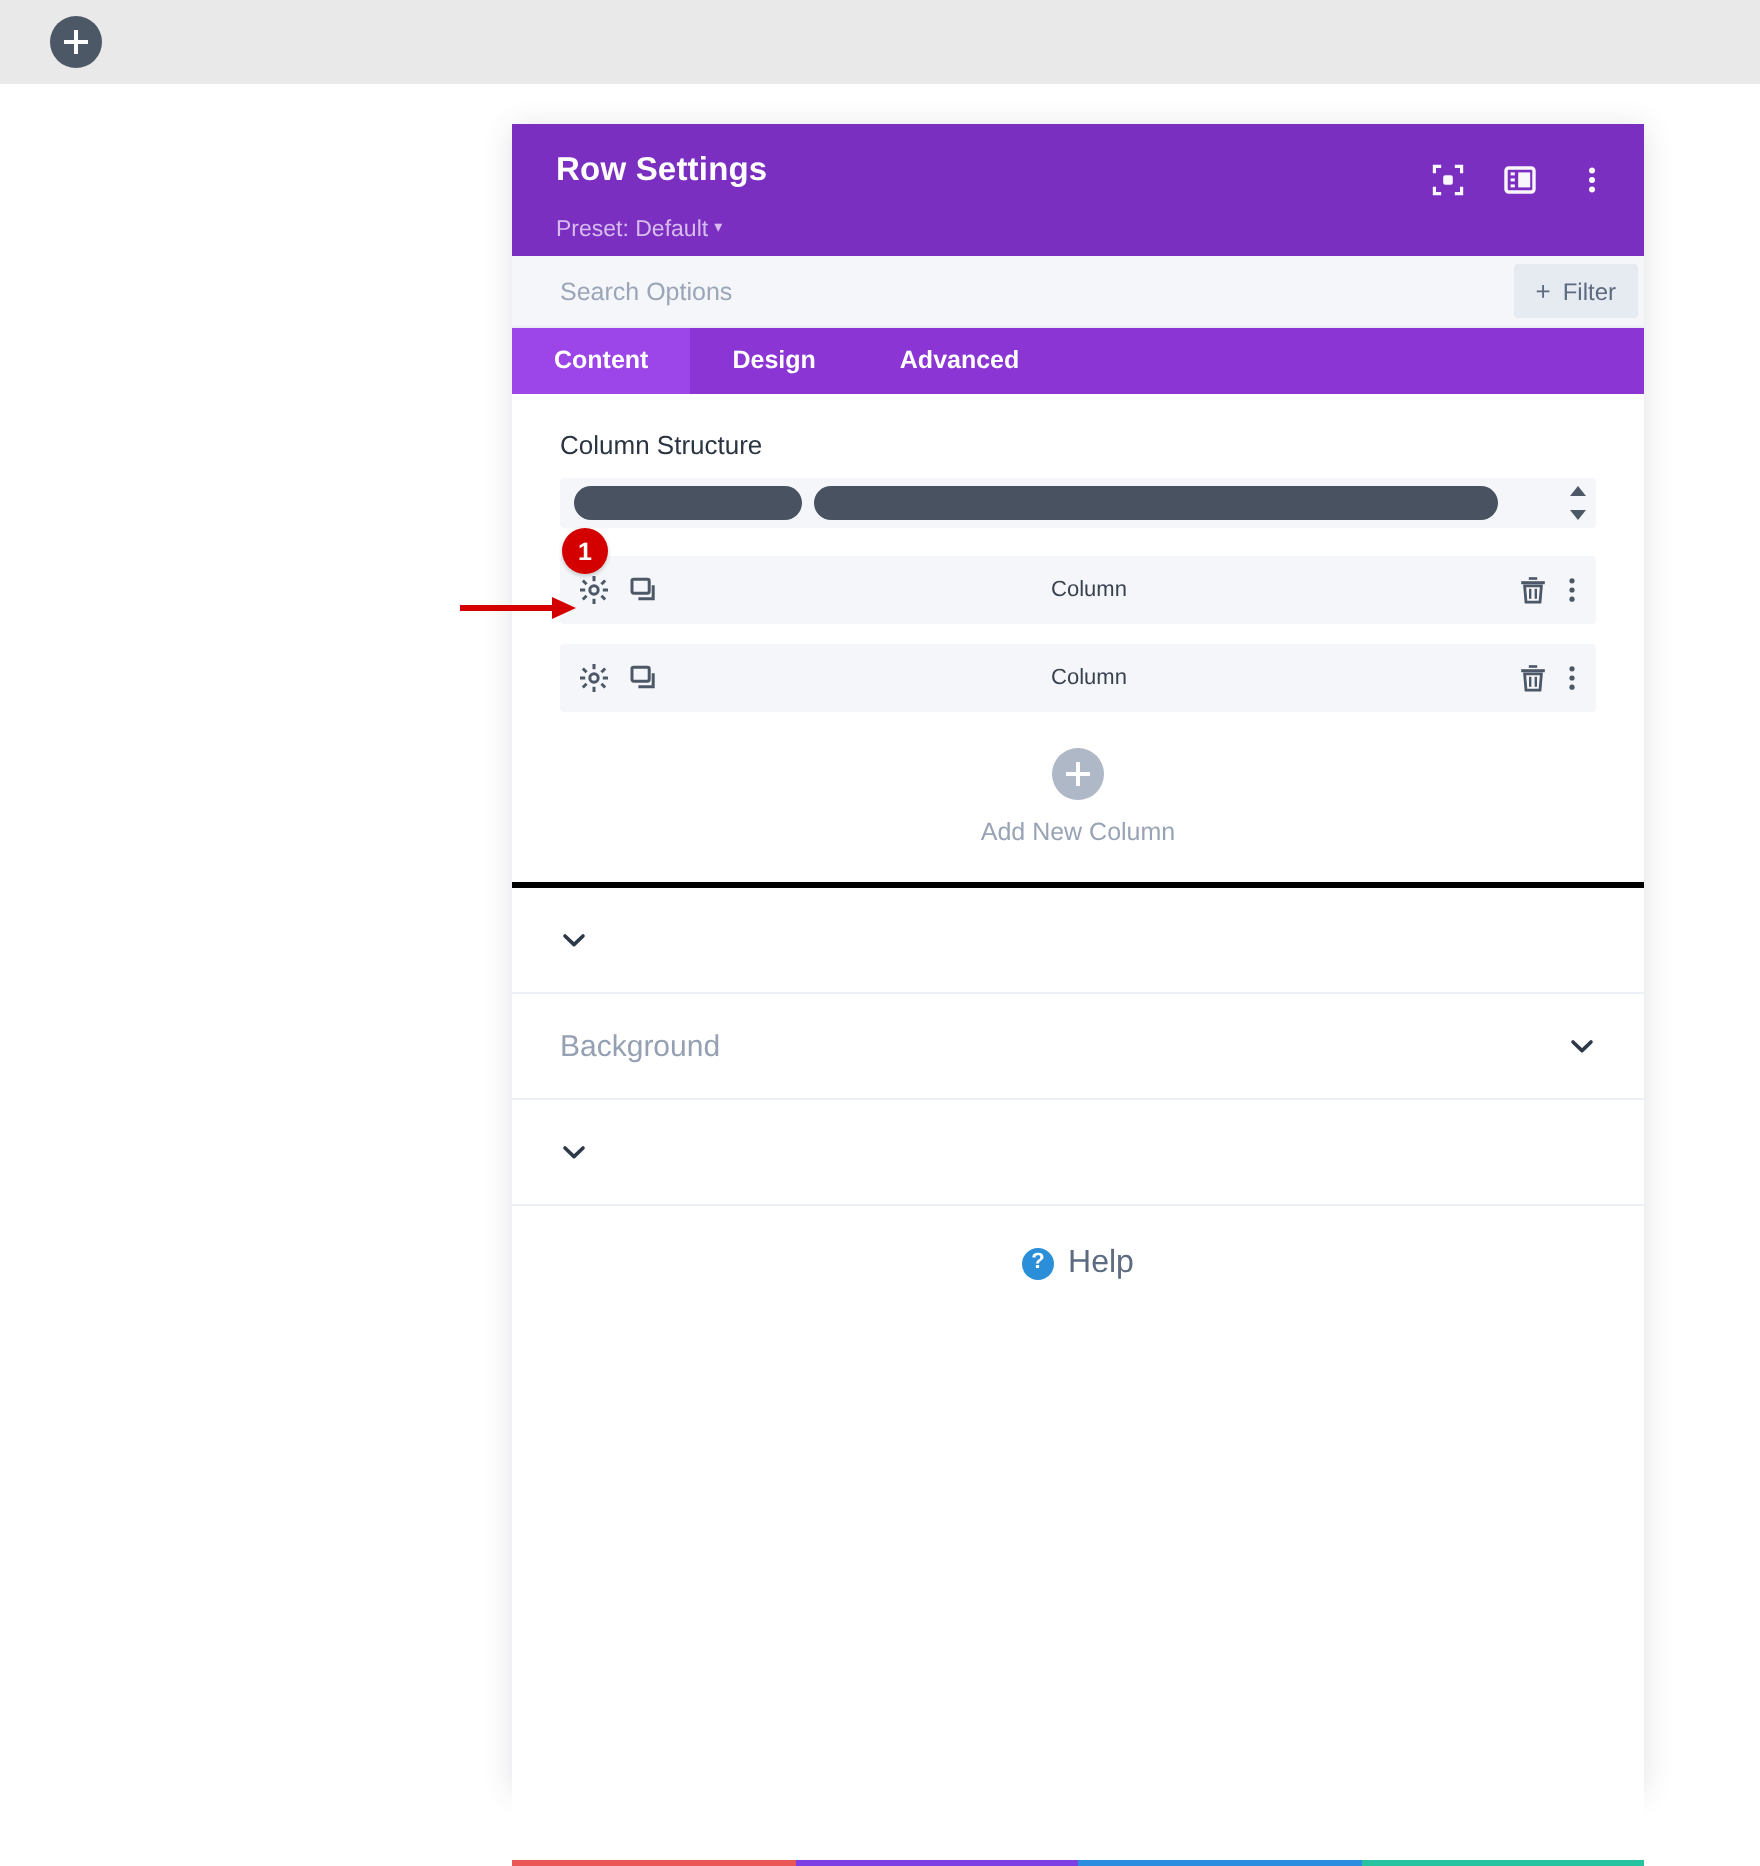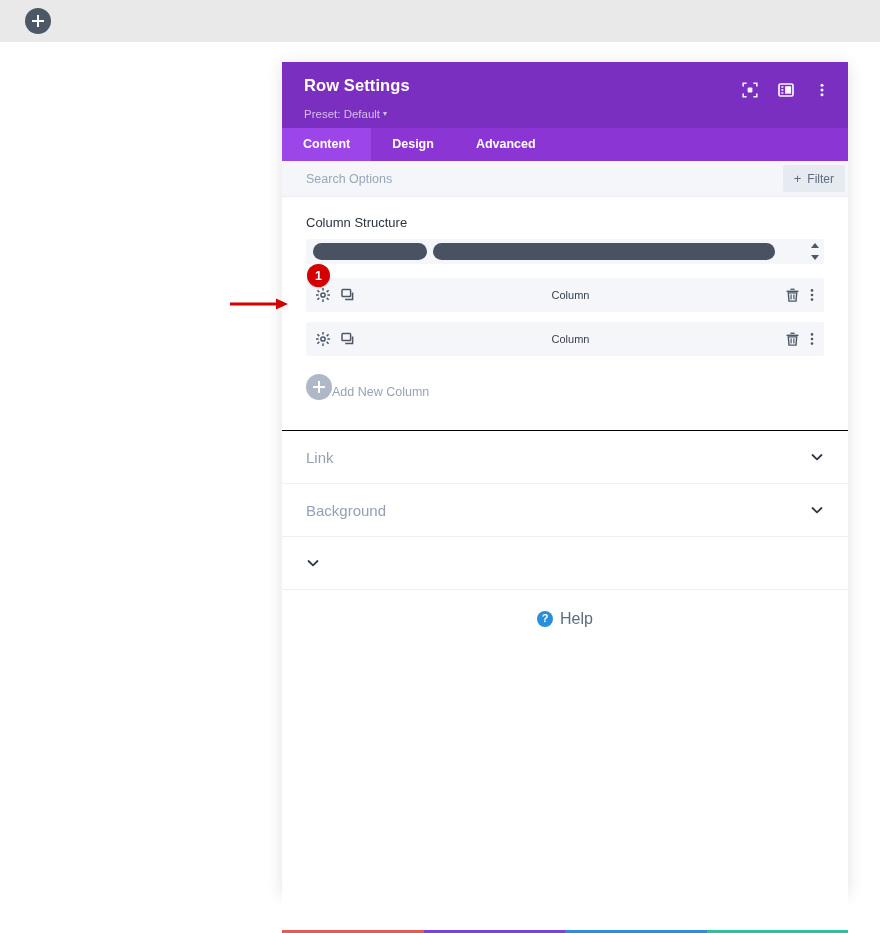--- a/index.html
+++ b/index.html
@@ -33,21 +33,21 @@
     content: "";
     position: absolute;
     background: #ffffff;
   }
   #add-section-button::before { left: 7px; top: 12px; width: 12px; height: 2px; }
   #add-section-button::after  { left: 12px; top: 7px; width: 2px; height: 12px; }
 
   
   #settings-modal {
     position: absolute;
-    left: 282px; top: 62px;
+    left: 256px; top: 62px;
     width: 566px;
     height: 832px;
     background: #ffffff;
     box-shadow: 0 2px 14px rgba(60,70,90,.16);
   }
 
   
   #modal-header {
     background: #7a2ec0;
     background: linear-gradient(180deg,#7b2fc1 0%, #7b2fc1 100%);
@@ -148,22 +148,22 @@
   
   #modal-body {
     height: 733px;
     background: #ffffff;
     overflow: hidden;
     position: relative;
   }
 
   
   #column-structure-group {
-    padding: 18px 24px 30px 24px;
-    border-bottom: 1px solid #000000;
+    padding: 18px 24px 18px 24px;
+    border-bottom: 3px solid #000000;
   }
   #column-structure-label {
     font-size: 13px;
     color: #2b3441;
     font-weight: normal;
     margin-bottom: 9px;
   }
   #structure-select {
     height: 25px;
     background: #f4f6fa;
@@ -233,20 +233,21 @@
     align-items: center;
     justify-content: center;
     z-index: 5;
     box-shadow: 0 1px 2px rgba(0,0,0,.2);
   }
 
   
   #add-new-column {
     margin-top: 18px;
     display: flex;
+    flex-direction: column;
     align-items: center;
     cursor: pointer;
   }
   #add-new-column-circle {
     width: 26px; height: 26px;
     border-radius: 50%;
     background: #aeb8c6;
     position: relative;
   }
   #add-new-column-circle::before,
@@ -372,32 +373,32 @@
       <div class="hicon">
         <svg width="4" height="16" viewBox="0 0 4 16">
           <circle cx="2" cy="3.2" r="1.5" fill="#ffffff"></circle>
           <circle cx="2" cy="8" r="1.5" fill="#ffffff"></circle>
           <circle cx="2" cy="12.8" r="1.5" fill="#ffffff"></circle>
         </svg>
       </div>
     </div>
   </div>
 
-  <div id="modal-tabs">
-    <div class="tab active">Content</div>
-    <div class="tab">Design</div>
-    <div class="tab">Advanced</div>
-  </div>
-
   <div id="search-row">
     <input id="search-input" type="text" placeholder="Search Options" style="">
     <button id="filter-button">
       <span class="plus">+</span>
       <span>Filter</span>
     </button>
+  </div>
+
+  <div id="modal-tabs">
+    <div class="tab active">Content</div>
+    <div class="tab">Design</div>
+    <div class="tab">Advanced</div>
   </div>
 
   <div id="modal-body">
 
     <div id="column-structure-group">
       <div id="column-structure-label">Column Structure</div>
 
       <div id="structure-select">
         <div class="struct-seg" style="width:114px"></div>
         <div class="struct-seg" style="width:342px"></div>
@@ -500,21 +501,20 @@
         </div>
       </div>
 
       <div id="add-new-column">
         <div id="add-new-column-circle"></div>
         <div id="add-new-column-label">Add New Column</div>
       </div>
     </div>
 
     <div class="accordion-row">
-      <span class="acc-label">Link</span>
       <span class="chev">
         <svg width="14" height="14" viewBox="0 0 14 14">
           <path d="M2.5 5 7 9.3 11.5 5" fill="none" stroke="#2d3848" stroke-width="1.8" stroke-linecap="round" stroke-linejoin="round"></path>
         </svg>
       </span>
     </div>
 
     <div class="accordion-row">
       <span class="acc-label">Background</span>
       <span class="chev">

